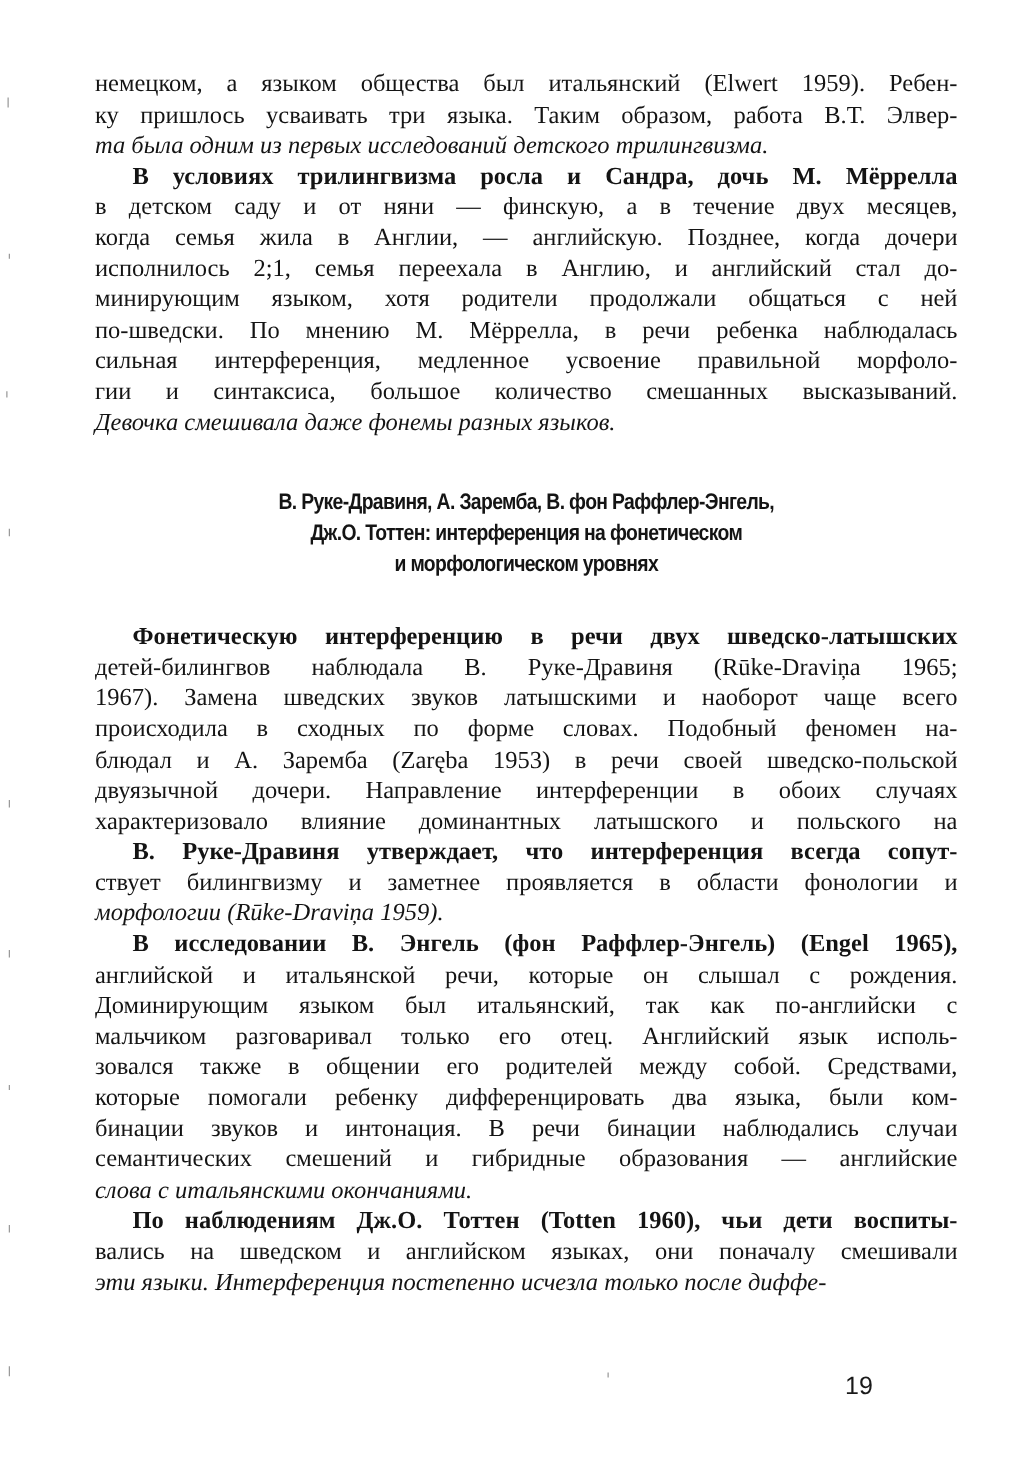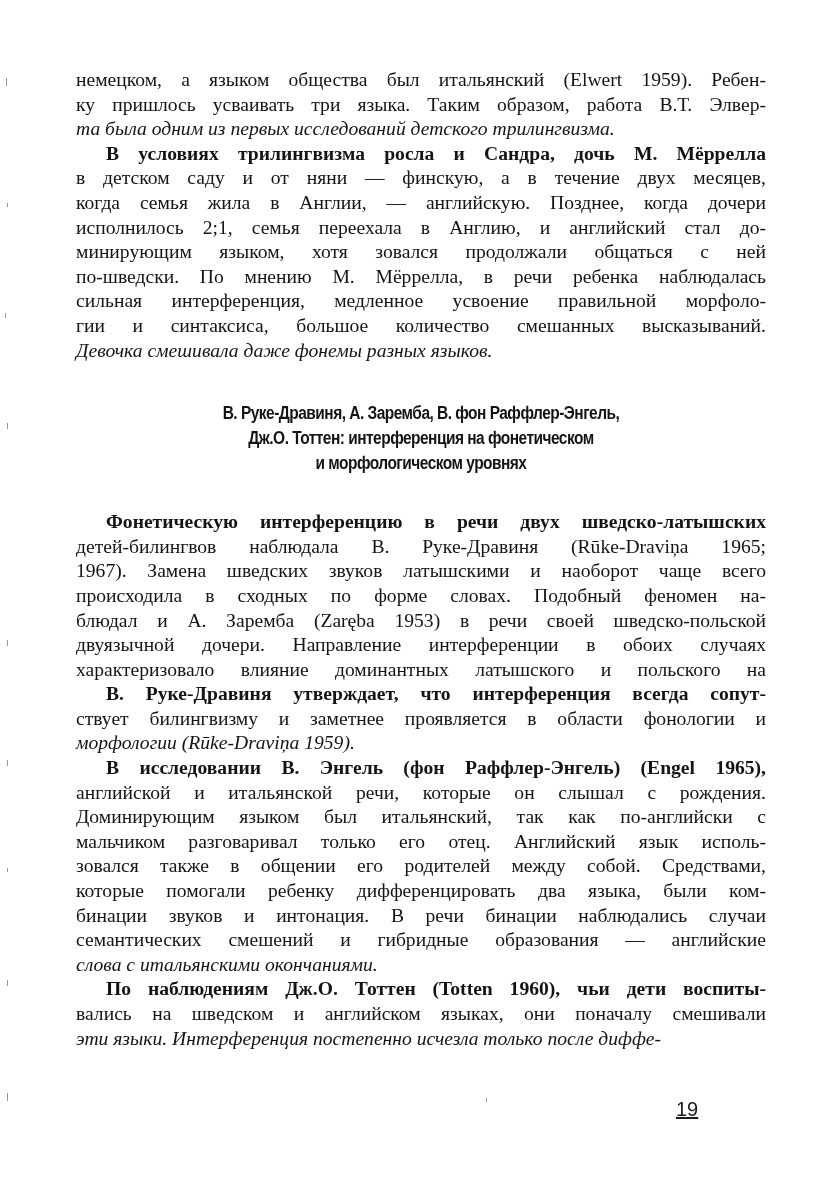--- a/index.html
+++ b/index.html
@@ -11,21 +11,21 @@
       width: 822px;
       height: 1178px;
       position: relative;
       overflow: hidden;
       font-family: "Liberation Serif", "DejaVu Serif", serif;
       color: #141414;
     }
     .page {
       position: absolute;
       left: 76px;
-      top: 68px;
+      top: 56px;
       width: 690px;
     }
     .para {
       margin: 0;
       font-size: 19.6px;
       line-height: 24.6px;
       text-align: justify;
     }
     .line {
       display: block;
@@ -57,21 +57,20 @@
       display: block;
       white-space: nowrap;
     }
     .page-number {
       position: absolute;
       left: 676px;
       top: 1098px;
       font-family: "Liberation Sans", "DejaVu Sans", sans-serif;
       font-size: 20px;
       color: #1a1a1a;
-      text-decoration: underline;
     }
     .speck {
       position: absolute;
       width: 1px;
       height: 4px;
       background: #9a9a9a;
     }
   </style>
 </head>
 <body>
@@ -82,21 +81,21 @@
       <p class="para">
         <span class="line">немецком, а языком общества был итальянский (Elwert 1959). Ребен-</span>
         <span class="line">ку пришлось усваивать три языка. Таким образом, работа В.Т. Элвер-</span>
         <span class="line last">та была одним из первых исследований детского трилингвизма.</span>
       </p>
       <p class="para">
         <span class="line indent">В условиях трилингвизма росла и Сандра, дочь М. Мёррелла</span>
         <span class="line">в детском саду и от няни — финскую, а в течение двух месяцев,</span>
         <span class="line">когда семья жила в Англии, — английскую. Позднее, когда дочери</span>
         <span class="line">исполнилось 2;1, семья переехала в Англию, и английский стал до-</span>
-        <span class="line">минирующим языком, хотя зовался продолжали общаться с ней</span>
+        <span class="line">минирующим языком, хотя родители продолжали общаться с ней</span>
         <span class="line">по-шведски. По мнению М. Мёррелла, в речи ребенка наблюдалась</span>
         <span class="line">сильная интерференция, медленное усвоение правильной морфоло-</span>
         <span class="line">гии и синтаксиса, большое количество смешанных высказываний.</span>
         <span class="line last">Девочка смешивала даже фонемы разных языков.</span>
       </p>
     </div>
 
   <div class="heading">
     <span class="hline">В. Руке-Дравиня, А. Заремба, В. фон Раффлер-Энгель,</span>
     <span class="hline">Дж.О. Тоттен: интерференция на фонетическом</span>

